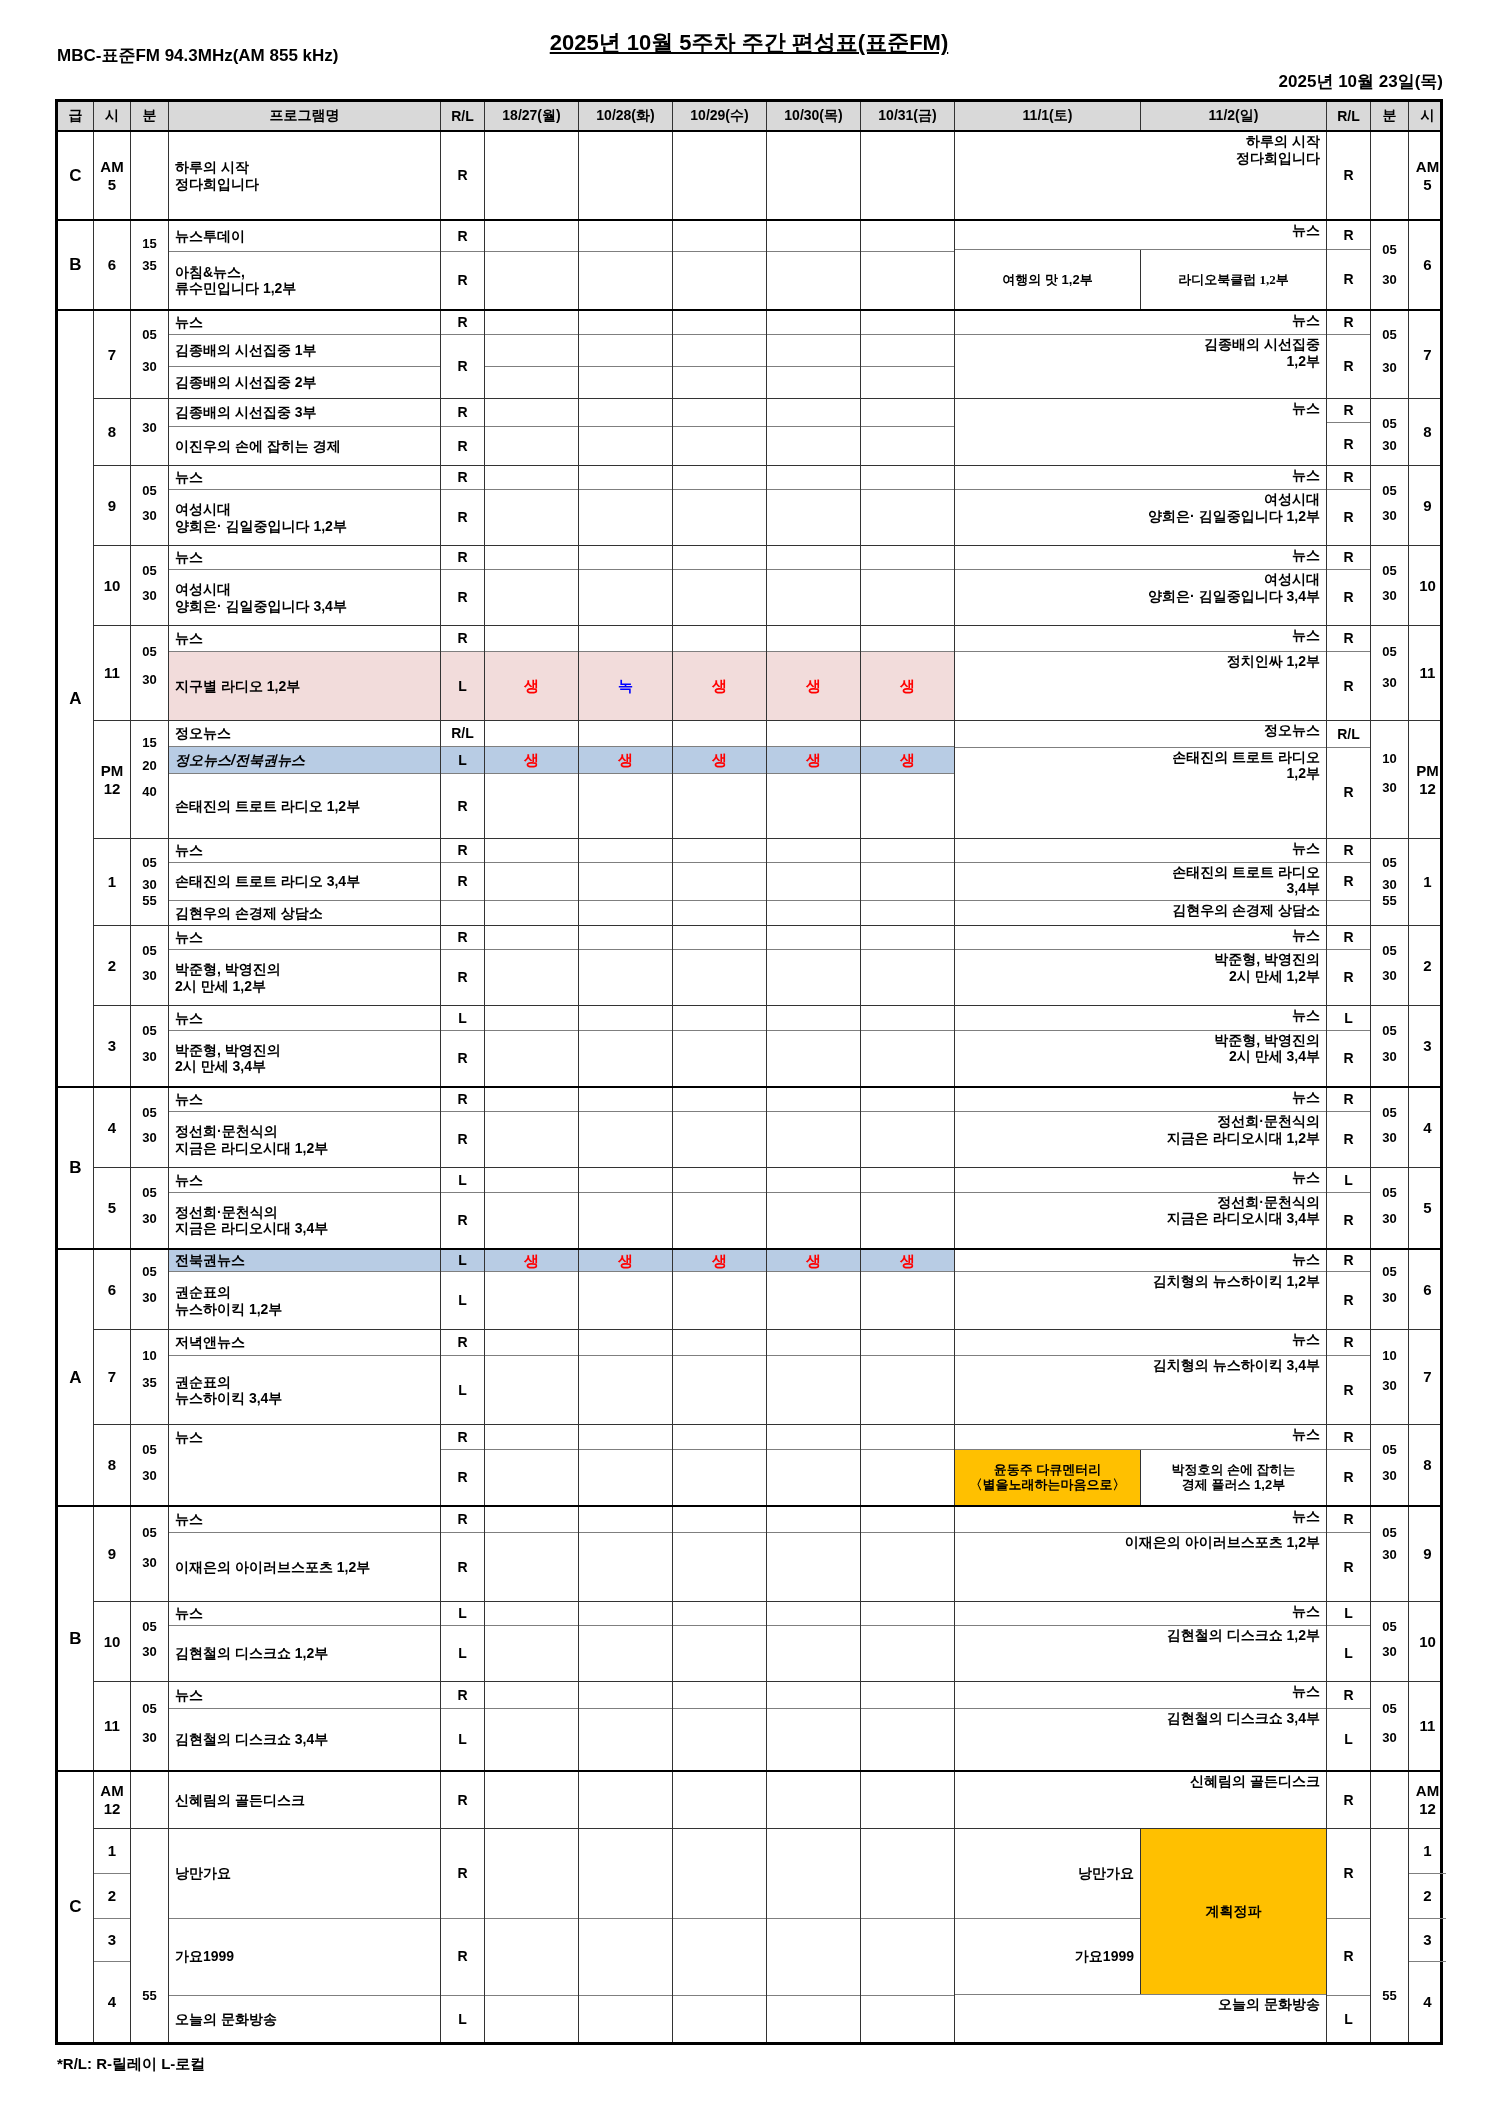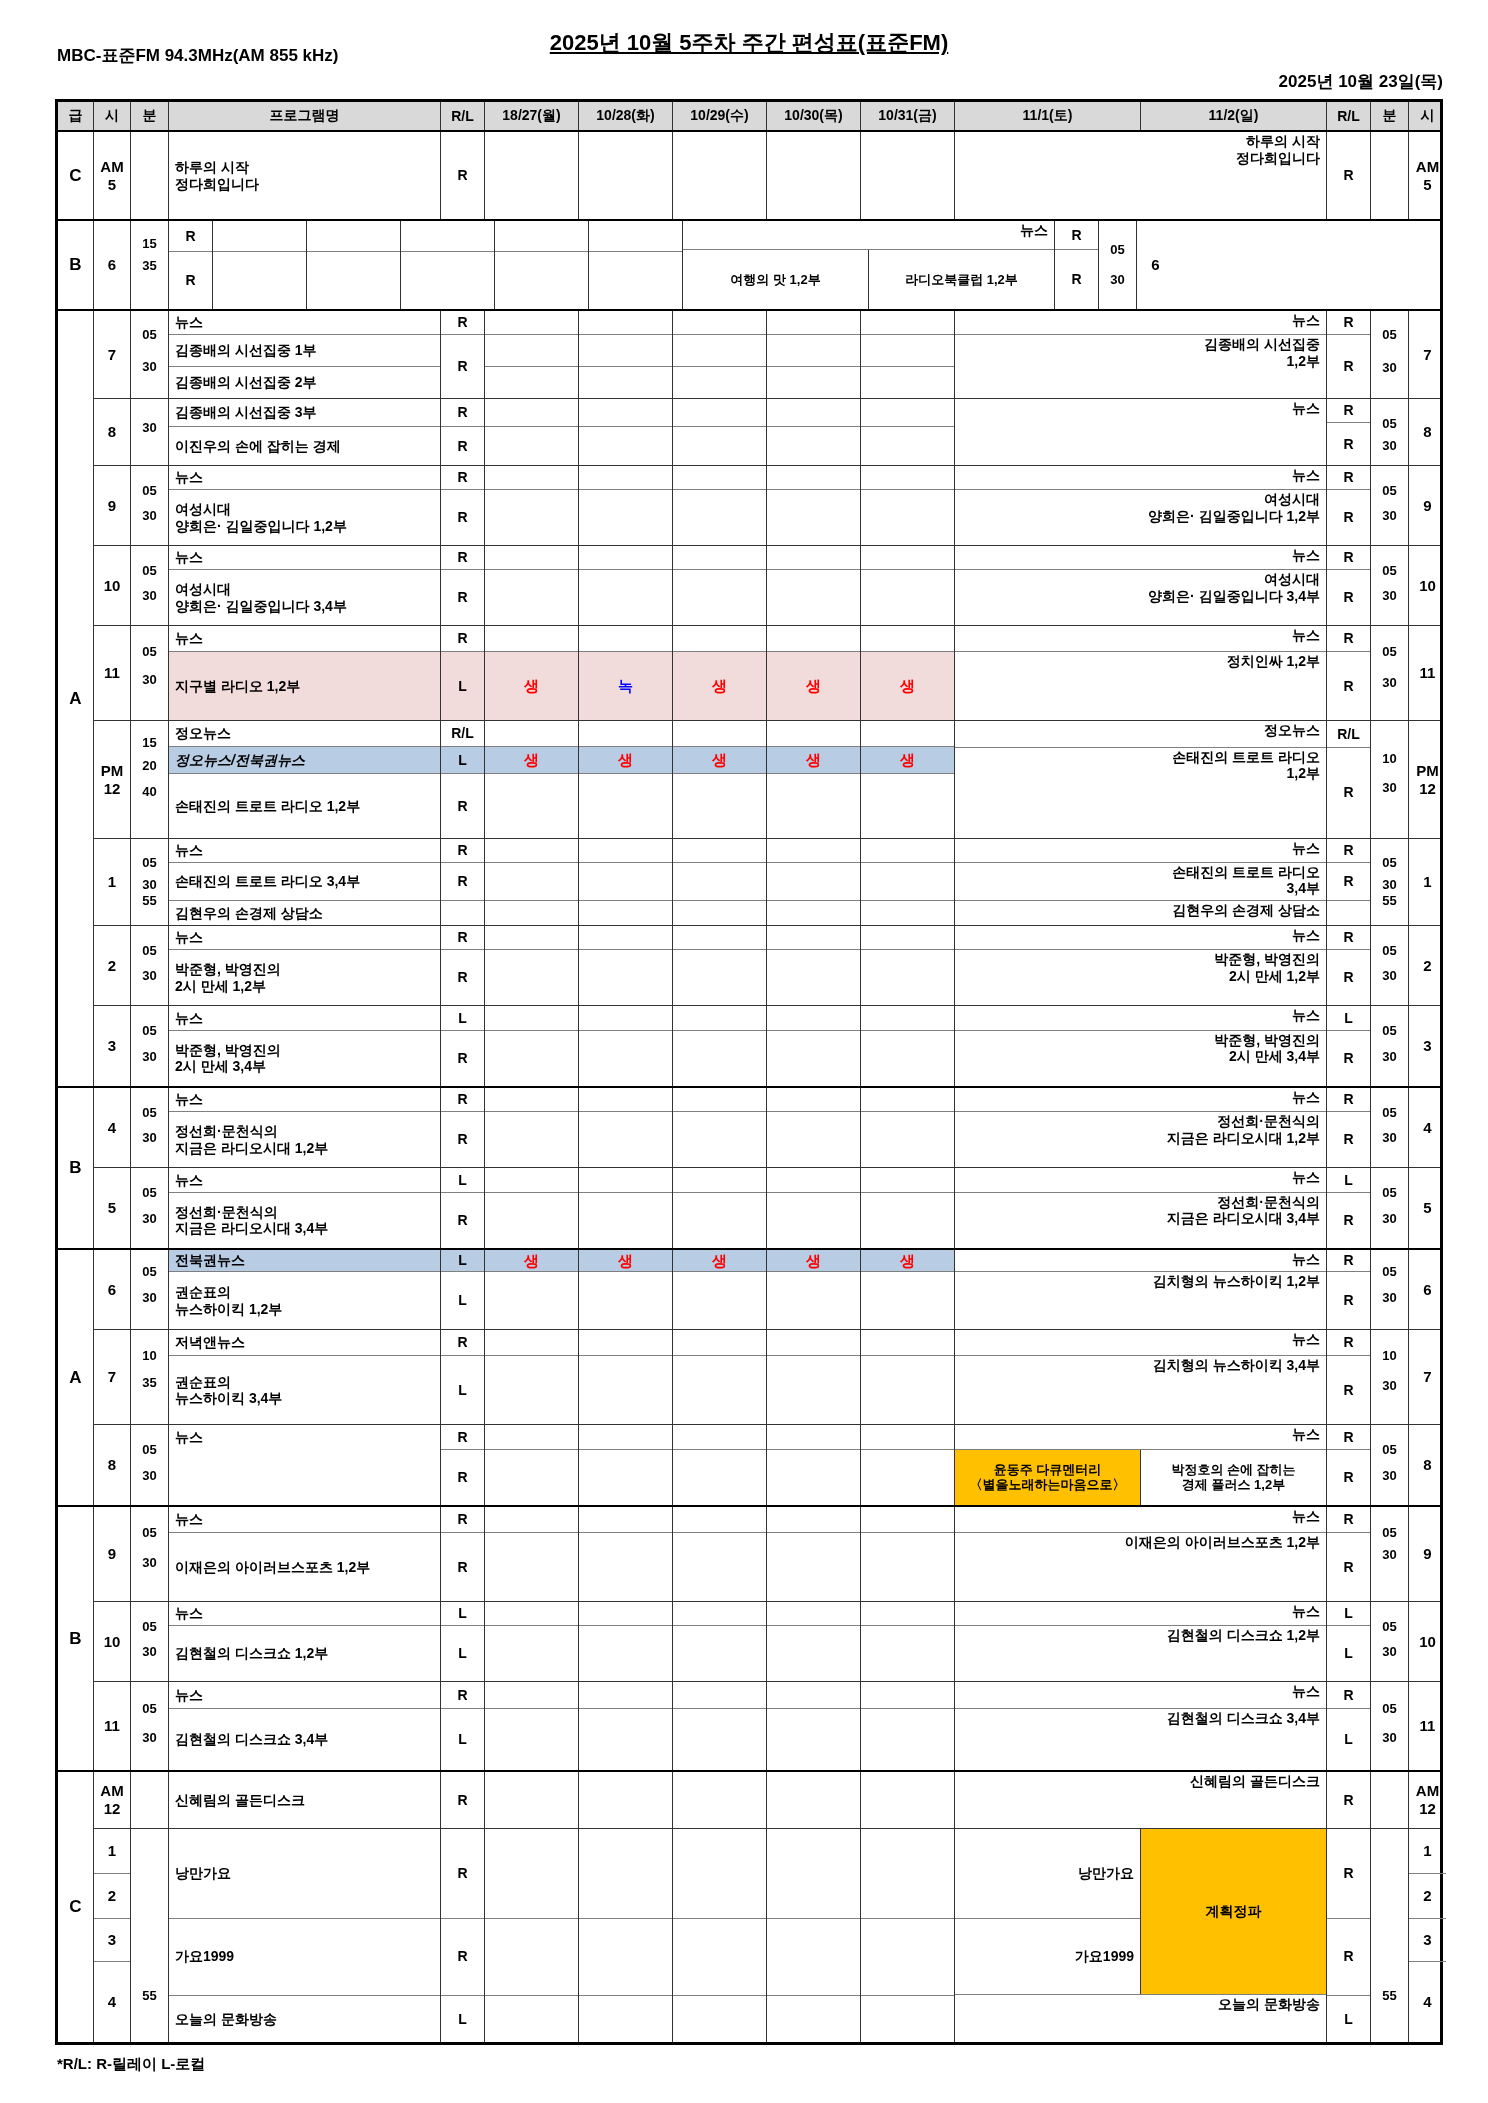--- a/index.html
+++ b/index.html
@@ -174,20 +174,29 @@
           <div class="block" style="height: 88px;">
             <div class="col" style="flex: 0 0 37px;">
               <div class="seg ac fs15" style="--h: 1;">
                 <span>6</span>
               </div>
             </div>
             <div class="col" style="flex: 0 0 38px;">
               <div class="mlab" style="top: 25%;"><span>15</span></div>
               <div class="mlab" style="top: 50%;"><span>35</span></div>
             </div>
+            <div class="col" style="flex: 0 0 272px;">
+              <div class="seg al fs14" style="--h: 0.34;">
+                <span>뉴스투데이</span>
+              </div>
+              <div class="seg al fs14" style="--h: 0.66;">
+                <span>아침&amp;뉴스,
+류수민입니다 1,2부</span>
+              </div>
+            </div>
             <div class="col" style="flex: 0 0 44px;">
               <div class="seg ac fs14" style="--h: 0.34;">
                 <span>R</span>
               </div>
               <div class="seg ac fs14" style="--h: 0.66;">
                 <span>R</span>
               </div>
             </div>
             <div class="col" style="flex: 0 0 94px;">
               <div class="seg ac fs15" style="--h: 0.34;">
@@ -230,21 +239,21 @@
               </div>
             </div>
             <div class="col" style="flex: 0 0 372px;">
               <div class="seg wkrow ar fs14" style="--h: 0.32;">
                 <span>뉴스</span>
               </div>
               <div class="seg wkrow" style="--h: 0.68;">
                 <div class="half first" style="flex: 0 0 186px;">
                   <span>여행의 맛 1,2부</span>
                 </div>
-                <div class="half" style="flex: 1 1 0%;">
+                <div class="half" style="flex: 1 1 0%; font-family: Liberation Serif, serif;">
                   <span>라디오북클럽 1,2부</span>
                 </div>
               </div>
             </div>
             <div class="col" style="flex: 0 0 44px;">
               <div class="seg ac fs14" style="--h: 0.32;">
                 <span>R</span>
               </div>
               <div class="seg ac fs14" style="--h: 0.68;">
                 <span>R</span>

